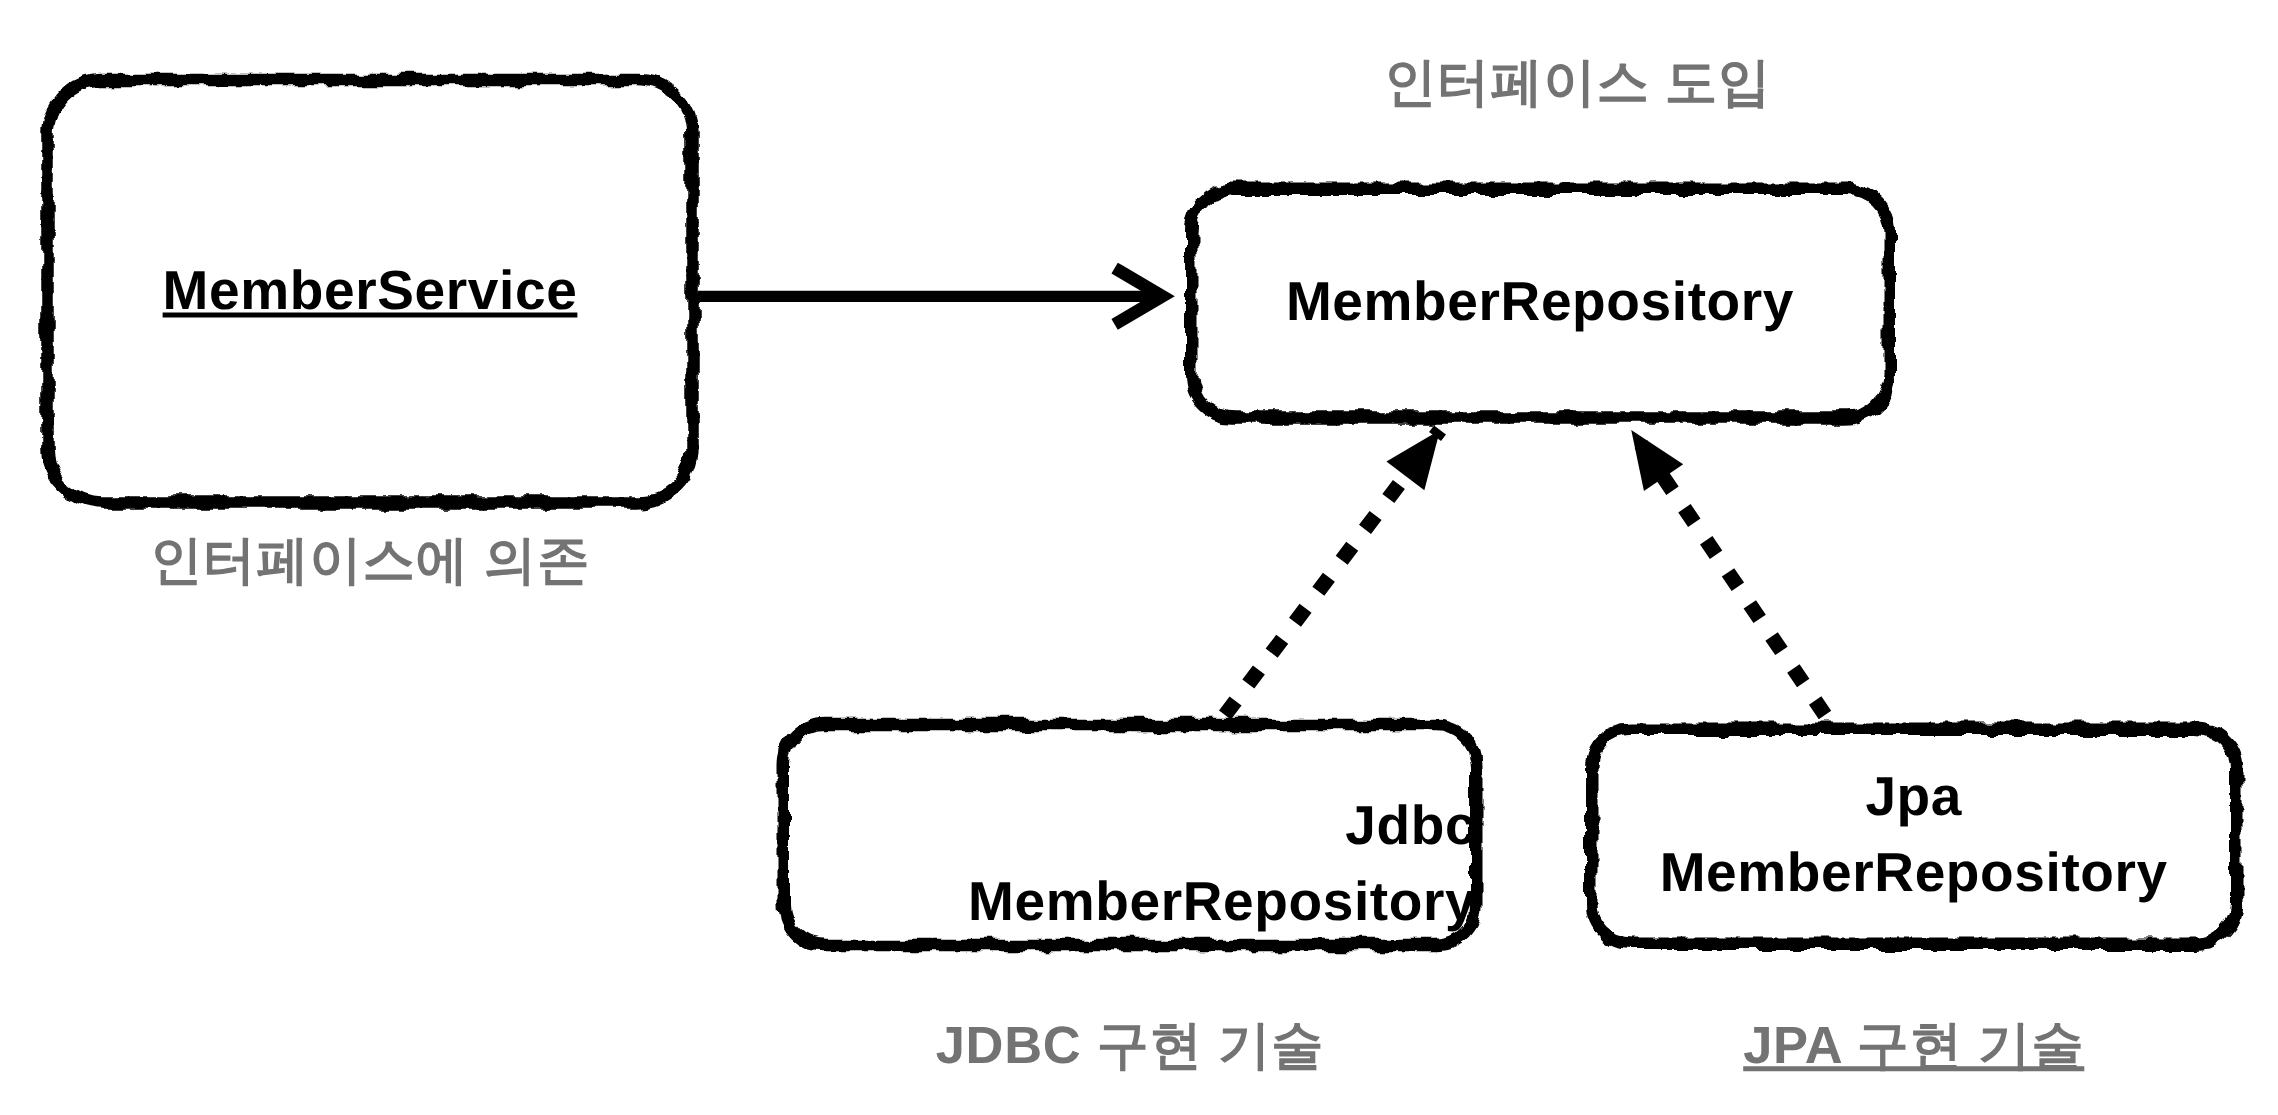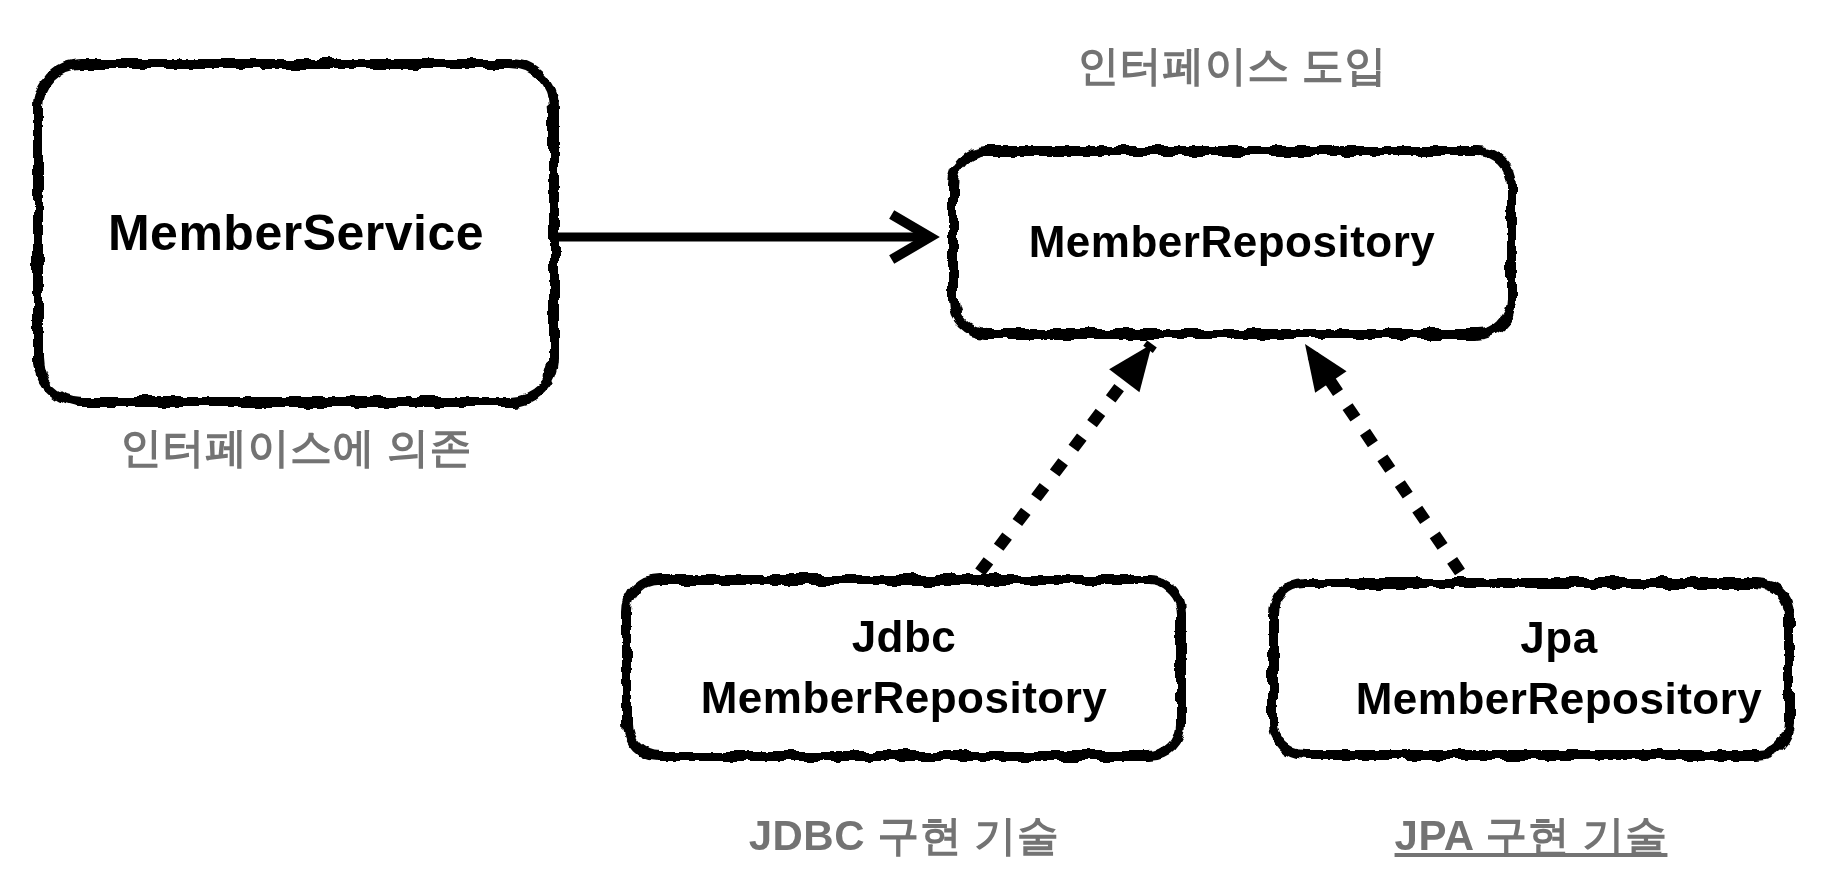--- a/index.html
+++ b/index.html
@@ -28,21 +28,21 @@
     flex-direction: column;
     align-items: center;
     justify-content: center;
     text-align: center;
     color: #000000;
     font-weight: bold;
     line-height: 1.38;
     letter-spacing: 0.5px;
     white-space: nowrap;
   }
-  .node-label.service { font-size: 50px; }
+  .node-label.service { font-size: 44px; text-decoration: underline; }
   .node-label.iface   { font-size: 44px; }
   .node-label.impl    { font-size: 44px; }
   .annotation {
     position: absolute;
     text-align: center;
     color: #737373;
     font-weight: bold;
     font-size: 42px;
     letter-spacing: 0.5px;
     white-space: nowrap;
@@ -87,31 +87,31 @@
   </svg>
 
   <div class="node-label service" style="left:38px; top:64px; width:516px; height:338px;">
     <div>MemberService</div>
   </div>
 
   <div class="node-label iface" style="left:953px; top:151px; width:558px; height:183px;">
     <div>MemberRepository</div>
   </div>
 
-  <div class="node-label impl" style="left:627px; top:580px; width:554px; height:176px;">
+  <div class="node-label impl" style="left:627px; top:604px; width:554px; height:176px;align-items:flex-end;">
     <div>Jdbc</div>
     <div>MemberRepository</div>
   </div>
 
-  <div class="node-label impl" style="left:1301px; top:583px; width:516px; height:172px;">
+  <div class="node-label impl" style="left:1273px; top:583px; width:516px; height:172px;">
     <div>Jpa</div>
     <div>MemberRepository</div>
   </div>
 
   <div class="annotation" style="left:38px; top:420px; width:516px;">인터페이스에 의존</div>
 
-  <div class="annotation" style="left:953px; top:38px; width:558px;">인터페이스 도입</div>
+  <div class="annotation" style="left:983px; top:38px; width:558px;">인터페이스 도입</div>
 
   <div class="annotation" style="left:627px; top:808px; width:554px;">JDBC 구현 기술</div>
 
   <div class="annotation" style="left:1273px; top:808px; width:516px;text-decoration:underline;">JPA 구현 기술</div>
 
 </div>
 
 </body></html>

